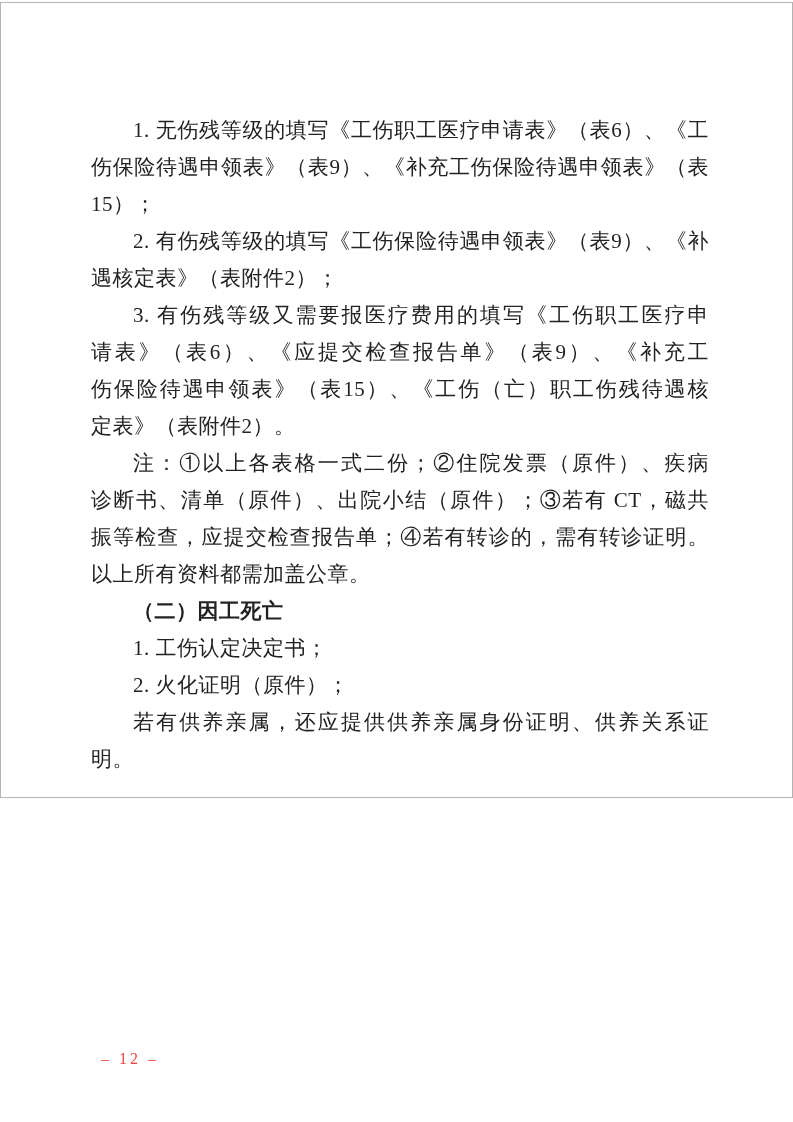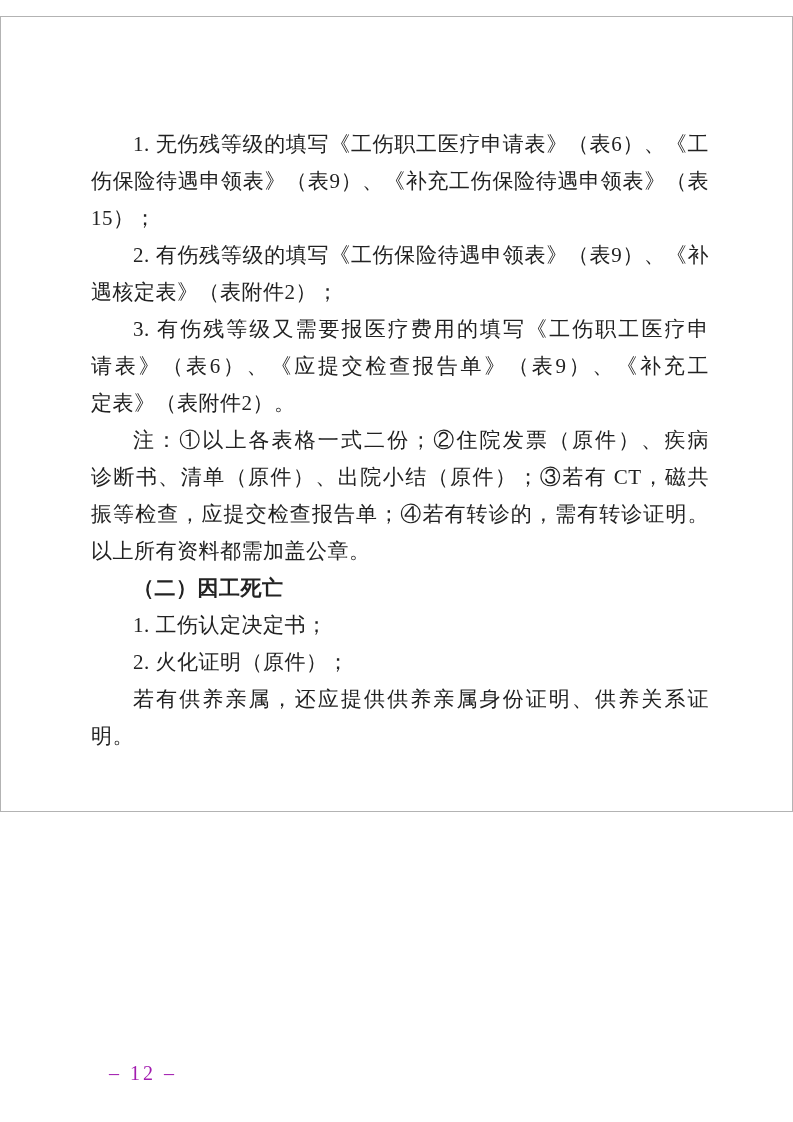--- a/index.html
+++ b/index.html
@@ -11,21 +11,21 @@
     height: 1122px;
     position: relative;
     background: #ffffff;
     font-family: "Liberation Serif", "DejaVu Serif", serif;
     color: #222222;
     overflow: hidden;
   }
   .page {
     position: absolute;
     left: 0;
-    top: 16px;
+    top: 2px;
     width: 793px;
     height: 796px;
     box-sizing: border-box;
     border: 1px solid #b3b3b3;
     background: #ffffff;
   }
   .doc-body {
     position: absolute;
     left: 90px;
     top: 109px;
@@ -49,44 +49,44 @@
   }
   .line.fill {
     text-align: justify;
     text-align-last: justify;
     text-justify: inter-character;
   }
   .page-number {
     position: absolute;
     left: 100px;
     top: 1044px;
-    font-size: 20px;
+    font-size: 16px;
     line-height: 24px;
     letter-spacing: 3px;
-    color: #a21caf;
-    margin-left: 8px;
+    color: #ef4444;
   }
 </style>
 </head>
 <body>
 
 <div class="page">
   <div class="doc-body">
       <div class="paragraph">
         <div class="line indent fill">1. 无伤残等级的填写《工伤职工医疗申请表》（表6）、《工</div>
         <div class="line fill">伤保险待遇申领表》（表9）、《补充工伤保险待遇申领表》（表</div>
         <div class="line">15）；</div>
       </div>
       <div class="paragraph">
         <div class="line indent fill">2. 有伤残等级的填写《工伤保险待遇申领表》（表9）、《补</div>
         <div class="line">遇核定表》（表附件2）；</div>
       </div>
       <div class="paragraph">
         <div class="line indent fill">3. 有伤残等级又需要报医疗费用的填写《工伤职工医疗申</div>
         <div class="line fill">请表》（表6）、《应提交检查报告单》（表9）、《补充工</div>
+        <div class="line fill">伤保险待遇申领表》（表15）、《工伤（亡）职工伤残待遇核</div>
         <div class="line">定表》（表附件2）。</div>
       </div>
       <div class="paragraph">
         <div class="line indent fill">注：①以上各表格一式二份；②住院发票（原件）、疾病</div>
         <div class="line fill">诊断书、清单（原件）、出院小结（原件）；③若有 CT，磁共</div>
         <div class="line fill">振等检查，应提交检查报告单；④若有转诊的，需有转诊证明。</div>
         <div class="line">以上所有资料都需加盖公章。</div>
       </div>
       <div class="paragraph heading">
         <div class="line indent">（二）因工死亡</div>

